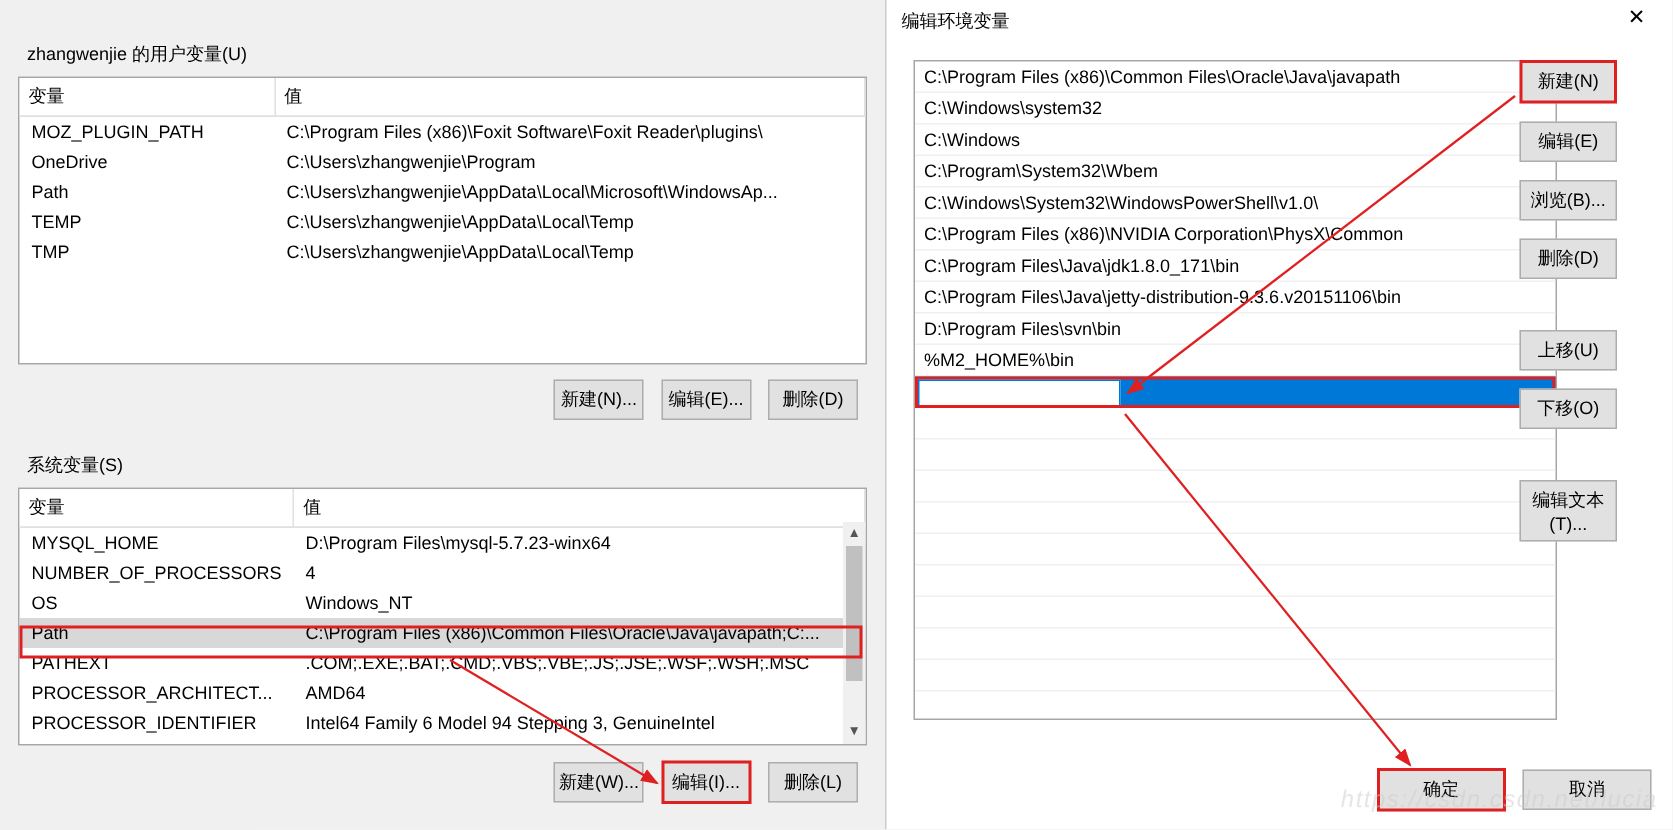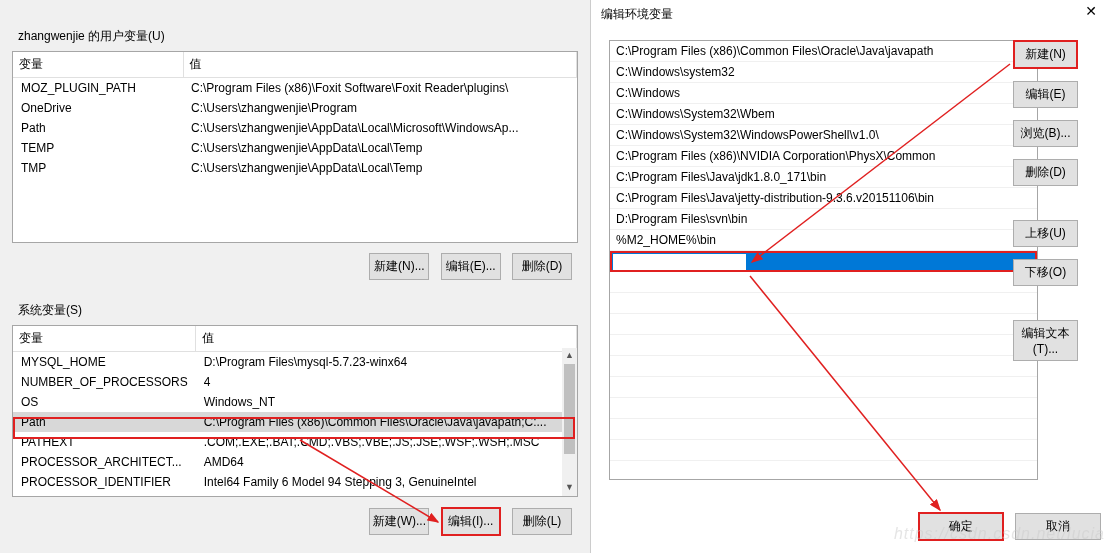--- a/index.html
+++ b/index.html
@@ -288,21 +288,21 @@
   <div class="dlg-title">
     <span>编辑环境变量</span>
     <span class="close-x">✕</span>
   </div>
 
   <div class="path-list">
     <div id="path-items">
         <div class="path-item">C:\Program Files (x86)\Common Files\Oracle\Java\javapath</div>
         <div class="path-item">C:\Windows\system32</div>
         <div class="path-item">C:\Windows</div>
-        <div class="path-item">C:\Windows\System32\Wbem</div>
+        <div class="path-item">C:\Program\System32\Wbem</div>
         <div class="path-item">C:\Windows\System32\WindowsPowerShell\v1.0\</div>
         <div class="path-item">C:\Program Files (x86)\NVIDIA Corporation\PhysX\Common</div>
         <div class="path-item">C:\Program Files\Java\jdk1.8.0_171\bin</div>
         <div class="path-item">C:\Program Files\Java\jetty-distribution-9.3.6.v20151106\bin</div>
         <div class="path-item">D:\Program Files\svn\bin</div>
         <div class="path-item">%M2_HOME%\bin</div>
       </div>
     <div class="path-item highlight red-box">
       <span class="edit-box">%MYSQL_HOME%\bin</span>
     </div>

